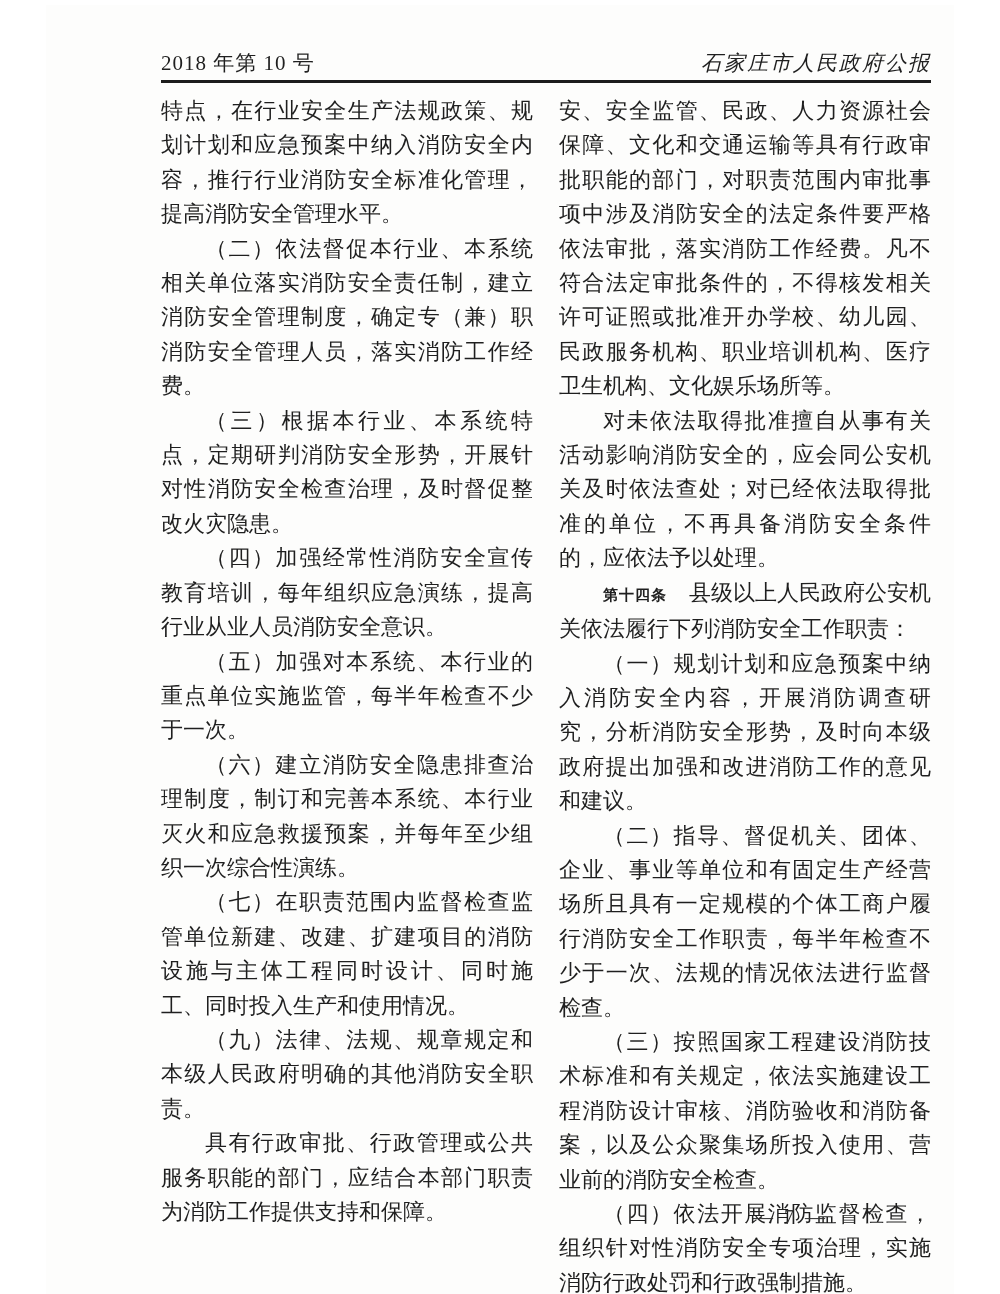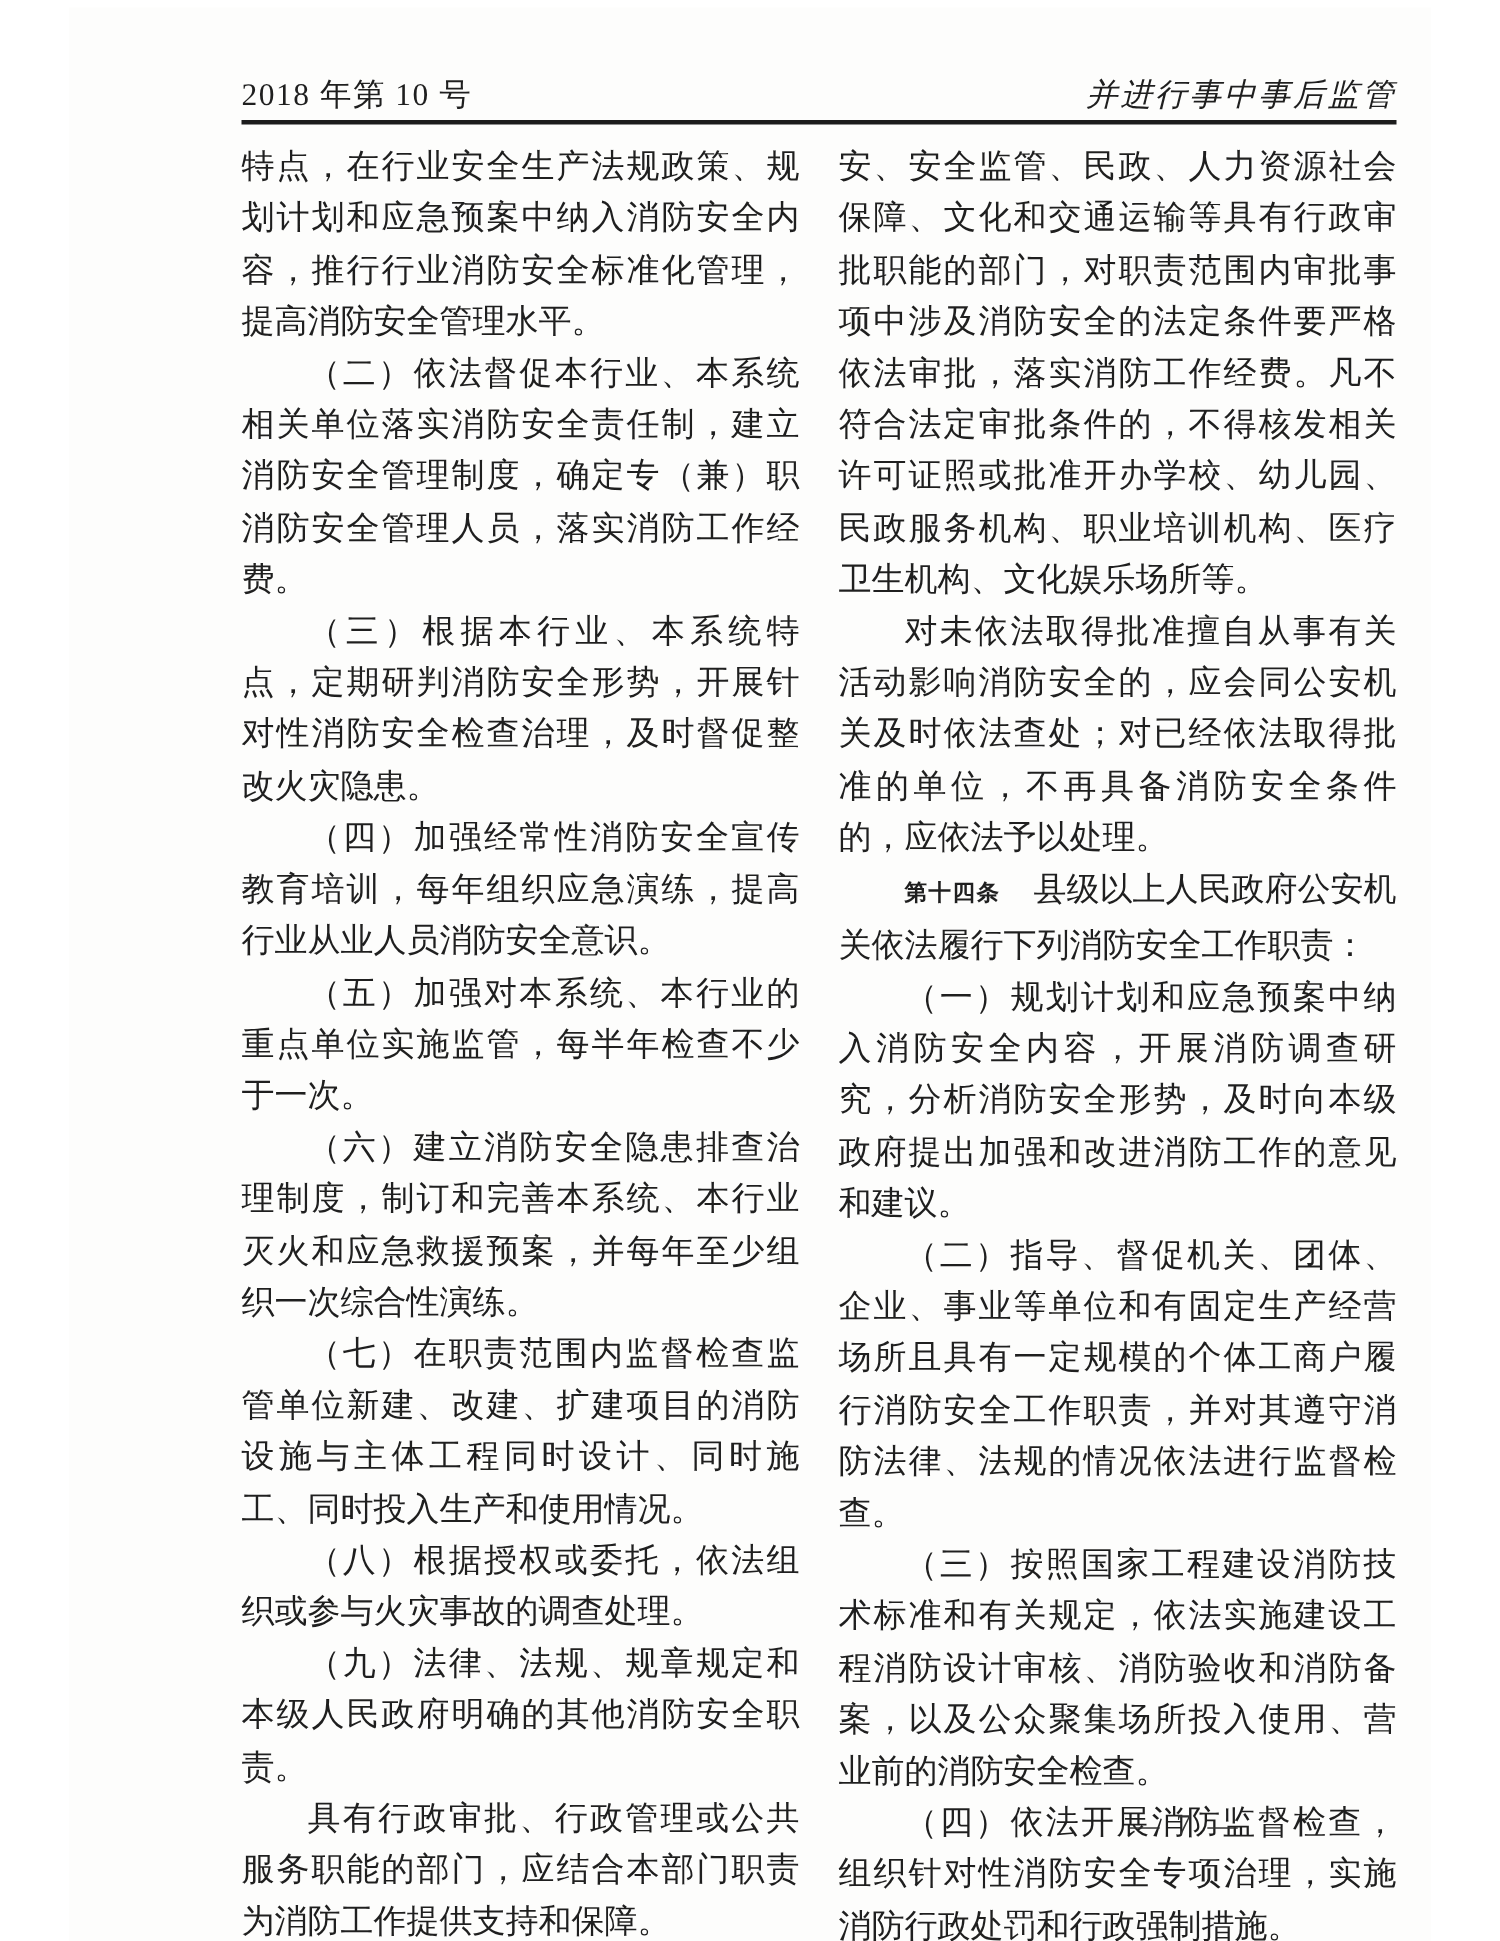--- a/index.html
+++ b/index.html
@@ -84,51 +84,50 @@
     letter-spacing: 3px;
   }
 </style>
 </head>
 <body>
 
 <div class="page">
 
   <div class="page-header">
     <span class="issue-number">2018 年第 10 号</span>
-    <span class="gazette-title">并进行事中事后监管</span>
+    <span class="gazette-title">石家庄市人民政府公报</span>
   </div>
 
   <div class="header-rule"></div>
 
   <div class="columns">
 
     <div class="col">
       <p class="flush">特点，在行业安全生产法规政策、规划计划和应急预案中纳入消防安全内容，推行行业消防安全标准化管理，提高消防安全管理水平。</p>
       <p>（二）依法督促本行业、本系统相关单位落实消防安全责任制，建立消防安全管理制度，确定专（兼）职消防安全管理人员，落实消防工作经费。</p>
       <p>（三）根据本行业、本系统特点，定期研判消防安全形势，开展针对性消防安全检查治理，及时督促整改火灾隐患。</p>
       <p>（四）加强经常性消防安全宣传教育培训，每年组织应急演练，提高行业从业人员消防安全意识。</p>
       <p>（五）加强对本系统、本行业的重点单位实施监管，每半年检查不少于一次。</p>
       <p>（六）建立消防安全隐患排查治理制度，制订和完善本系统、本行业灭火和应急救援预案，并每年至少组织一次综合性演练。</p>
       <p>（七）在职责范围内监督检查监管单位新建、改建、扩建项目的消防设施与主体工程同时设计、同时施工、同时投入生产和使用情况。</p>
-      <p>（八）根据授权或委托，依法组织或参与火灾事故的调查处理。</p>
       <p>（九）法律、法规、规章规定和本级人民政府明确的其他消防安全职责。</p>
       <p>具有行政审批、行政管理或公共服务职能的部门，应结合本部门职责为消防工作提供支持和保障。</p>
       <p>
         
       </p>
     </div>
 
     <div class="col">
       <p class="flush">安、安全监管、民政、人力资源社会保障、文化和交通运输等具有行政审批职能的部门，对职责范围内审批事项中涉及消防安全的法定条件要严格依法审批，落实消防工作经费。凡不符合法定审批条件的，不得核发相关许可证照或批准开办学校、幼儿园、民政服务机构、职业培训机构、医疗卫生机构、文化娱乐场所等。</p>
       <p>对未依法取得批准擅自从事有关活动影响消防安全的，应会同公安机关及时依法查处；对已经依法取得批准的单位，不再具备消防安全条件的，应依法予以处理。</p>
       <p>
         <b class="art-heading">第十四条</b><span>　县级以上人民政府公安机关依法履行下列消防安全工作职责：</span>
       </p>
       <p>（一）规划计划和应急预案中纳入消防安全内容，开展消防调查研究，分析消防安全形势，及时向本级政府提出加强和改进消防工作的意见和建议。</p>
-      <p>（二）指导、督促机关、团体、企业、事业等单位和有固定生产经营场所且具有一定规模的个体工商户履行消防安全工作职责，并对其遵守消防法律、法规的情况依法进行监督检查。</p>
+      <p>（二）指导、督促机关、团体、企业、事业等单位和有固定生产经营场所且具有一定规模的个体工商户履行消防安全工作职责，每半年检查不少于一次、法规的情况依法进行监督检查。</p>
       <p>（三）按照国家工程建设消防技术标准和有关规定，依法实施建设工程消防设计审核、消防验收和消防备案，以及公众聚集场所投入使用、营业前的消防安全检查。</p>
       <p>（四）依法开展消防监督检查，组织针对性消防安全专项治理，实施消防行政处罚和行政强制措施。</p>
     </div>
 
   </div>
 
   <div class="page-footer">— 7 —</div>
 
 </div>
 

